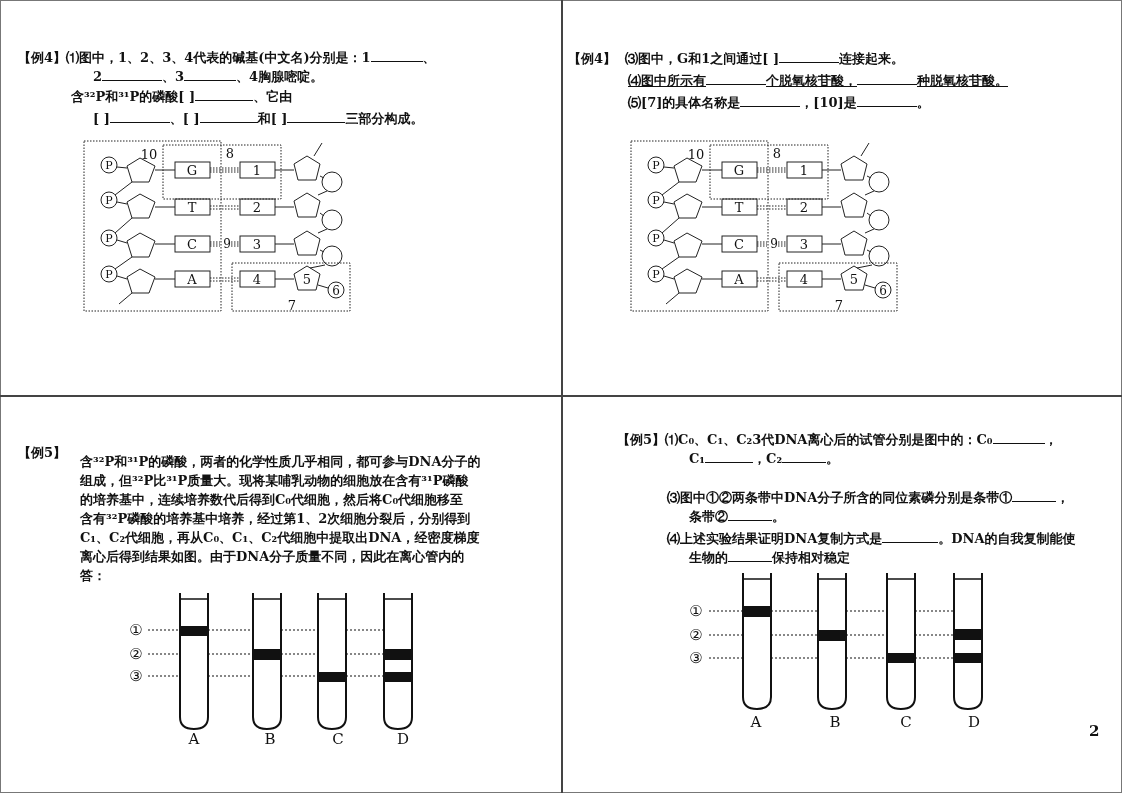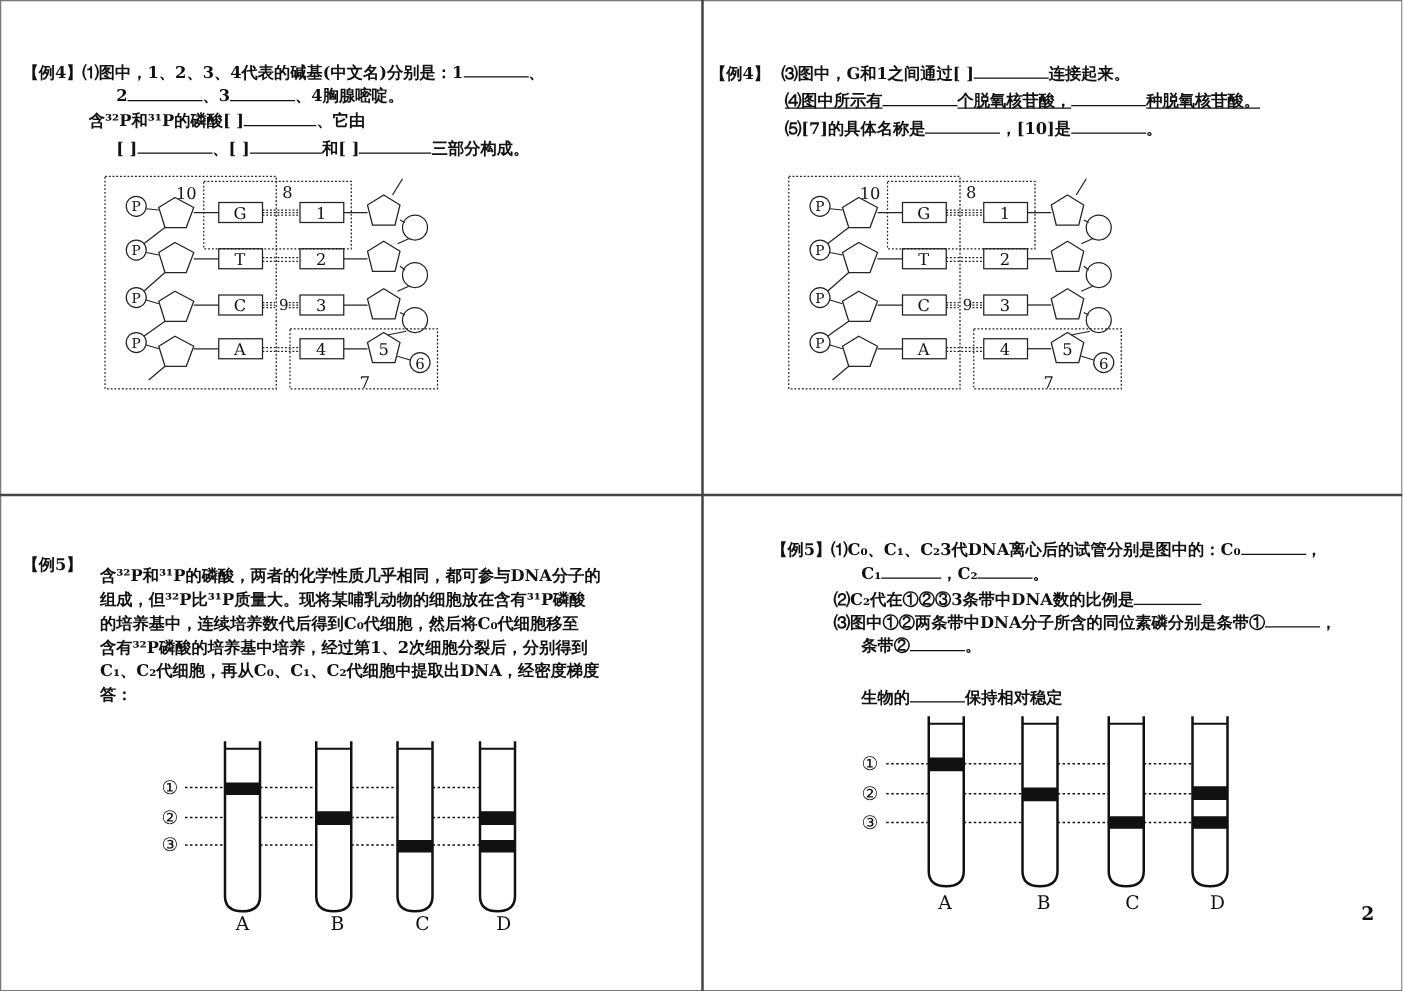--- a/index.html
+++ b/index.html
@@ -243,20 +243,21 @@
 </div>
 
 <div class="panel p3">
   <div class="txt" style="left:18px;top:47px;">【例5】</div>
   <div class="para" style="left:80px;top:35px;width:470px;margin-top:20px;">
     <div>含³²P和³¹P的磷酸，两者的化学性质几乎相同，都可参与DNA分子的</div>
     <div>组成，但³²P比³¹P质量大。现将某哺乳动物的细胞放在含有³¹P磷酸</div>
     <div>的培养基中，连续培养数代后得到C₀代细胞，然后将C₀代细胞移至</div>
     <div>含有³²P磷酸的培养基中培养，经过第1、2次细胞分裂后，分别得到</div>
     <div>C₁、C₂代细胞，再从C₀、C₁、C₂代细胞中提取出DNA，经密度梯度</div>
+    <div>离心后得到结果如图。由于DNA分子质量不同，因此在离心管内的</div>
     <div>答：</div>
   </div>
 
   <svg style="position:absolute;left:120px;top:192px;" width="320" height="160" viewBox="0 0 320 160">
     <g fill="none" stroke="#111" stroke-width="2">
       <path d="M60,4 L60,128 Q60,140 74,140 Q88,140 88,128 L88,4"></path>
         <line x1="60" y1="10" x2="88" y2="10" stroke-width="1.5"></line>
       <path d="M133,4 L133,128 Q133,140 147,140 Q161,140 161,128 L161,4"></path>
         <line x1="133" y1="10" x2="161" y2="10" stroke-width="1.5"></line>
       <path d="M198,4 L198,128 Q198,140 212,140 Q226,140 226,128 L226,4"></path>
@@ -297,28 +298,28 @@
   </svg>
 </div>
 
 <div class="panel p4">
   <div class="txt" style="left:14px;top:49px;">
     <span class="tag">【例5】</span><span>⑴C₀、C₁、C₂3代DNA离心后的试管分别是图中的：C₀</span><span class="u" style="width:52px"></span><span>，</span>
   </div>
   <div class="txt" style="left:86px;top:68px;">
     <span>C₁</span><span class="u" style="width:48px"></span><span>，C₂</span><span class="u" style="width:44px"></span><span>。</span>
   </div>
-  <div class="txt" style="left:64px;top:89px;">
-    <span>⑵C₂代在①②③3条带中DNA数的比例是</span><span class="u" style="width:54px"></span>
-  </div>
   <div class="txt" style="left:64px;top:107px;text-align:center;">
     <span>⑶图中①②两条带中DNA分子所含的同位素磷分别是条带①</span><span class="u" style="width:44px"></span><span>，</span>
   </div>
   <div class="txt" style="left:86px;top:126px;">
     <span>条带②</span><span class="u" style="width:44px"></span><span>。</span>
+  </div>
+  <div class="txt" style="left:64px;top:148px;">
+    <span>⑷上述实验结果证明DNA复制方式是</span><span class="u" style="width:56px"></span><span>。DNA的自我复制能使</span>
   </div>
   <div class="txt" style="left:86px;top:167px;">
     <span>生物的</span><span class="u" style="width:44px"></span><span>保持相对稳定</span>
   </div>
 
   <svg style="position:absolute;left:76px;top:187px;" width="320" height="165" viewBox="0 0 320 165">
     <g fill="none" stroke="#111" stroke-width="2">
       <path d="M64,4 L64,128 Q64,140 78,140 Q92,140 92,128 L92,4"></path>
         <line x1="64" y1="10" x2="92" y2="10" stroke-width="1.5"></line>
       <path d="M139,4 L139,128 Q139,140 153,140 Q167,140 167,128 L167,4"></path>

